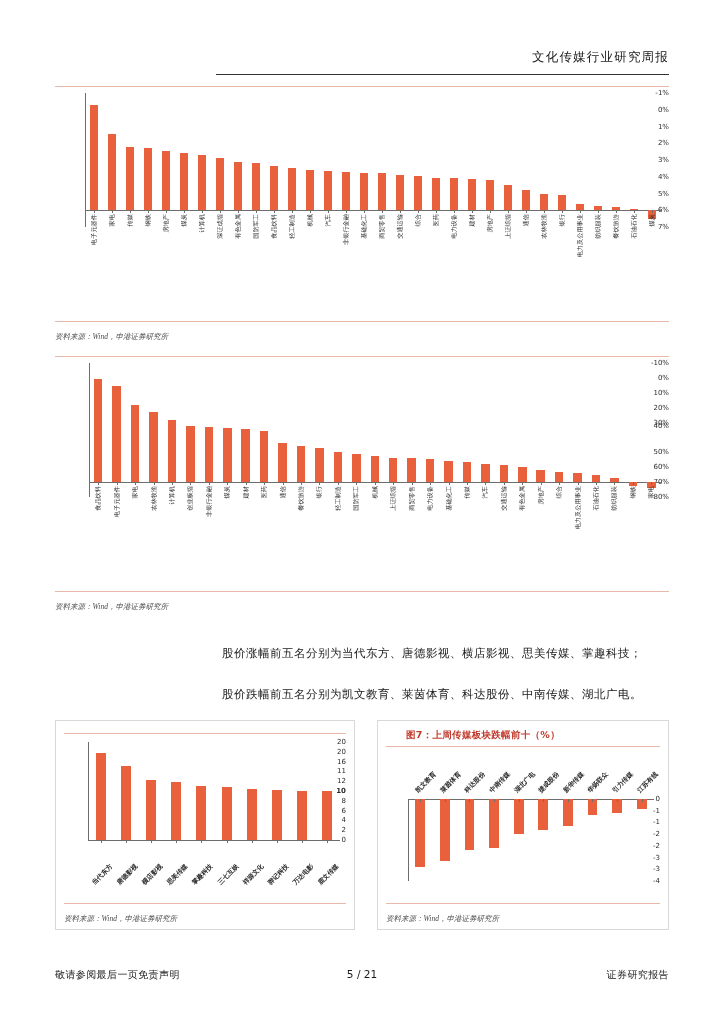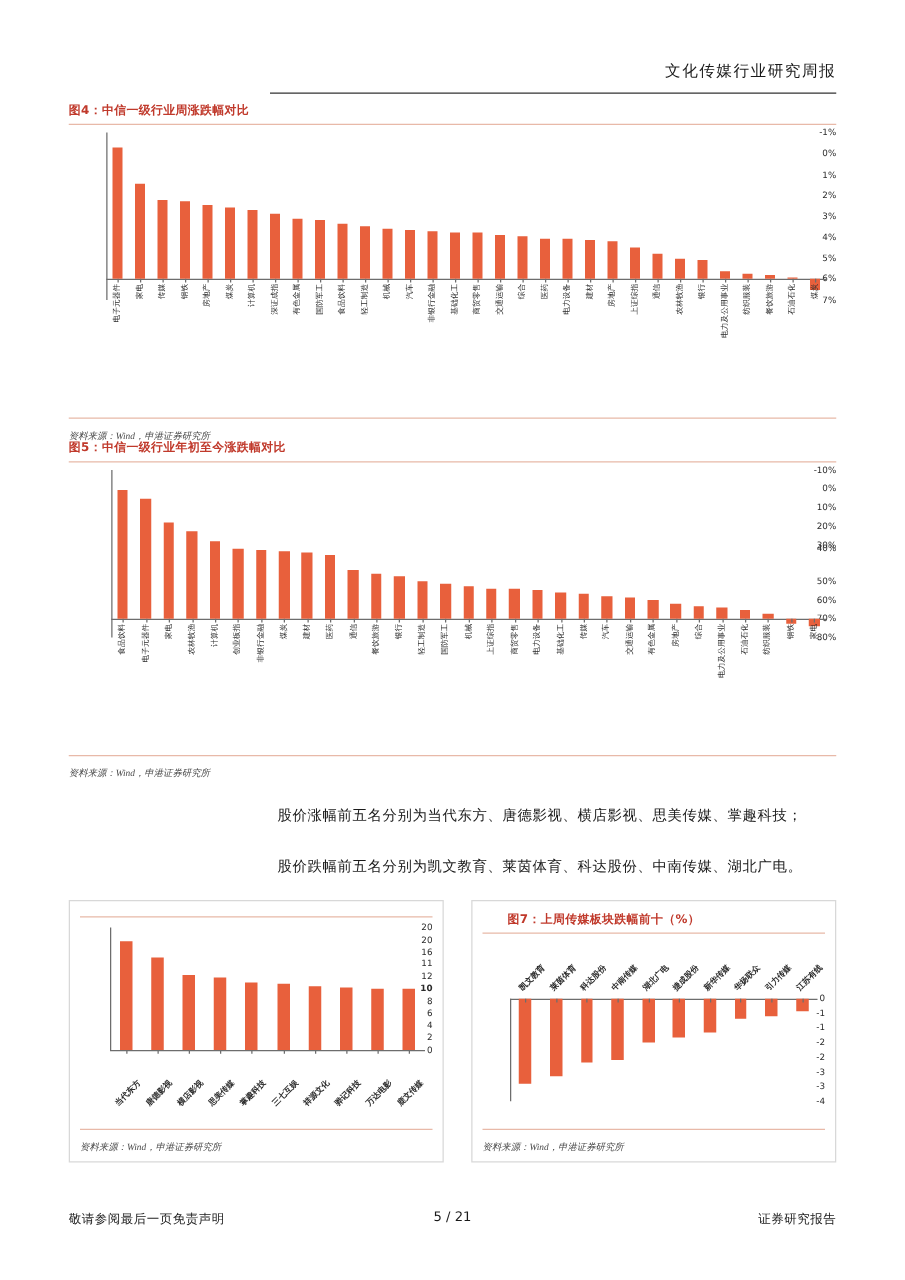--- a/index.html
+++ b/index.html
@@ -132,21 +132,20 @@
 </style>
 </head>
 <body>
 
 <div class="page-header">
   <div class="header-title">文化传媒行业研究周报</div>
   <div class="header-rule"></div>
 </div>
 
 <div class="fig4">
-  <div class="fig-title">图4：中信一级行业周涨跌幅对比</div>
   <div class="fig-rule"></div>
   <div class="chart-box-wide">
     <div class="chart" id="chart-fig4">
         <div class="ytick-label" style="top: 6px; width: 26px;">-1%</div>
         <div class="ytick-label" style="top: 22.75px; width: 26px;">0%</div>
         <div class="ytick-label" style="top: 39.5px; width: 26px;">1%</div>
         <div class="ytick-label" style="top: 56.25px; width: 26px;">2%</div>
         <div class="ytick-label" style="top: 73px; width: 26px;">3%</div>
         <div class="ytick-label" style="top: 89.75px; width: 26px;">4%</div>
         <div class="ytick-label" style="top: 106.5px; width: 26px;">5%</div>
@@ -317,21 +316,20 @@
           </div>
         </div>
       </div>
   </div>
   <div class="fig-src-row">
     <span class="fig-src">资料来源：Wind，申港证券研究所</span>
   </div>
 </div>
 
 <div class="fig5">
-  <div class="fig-title">图5：中信一级行业年初至今涨跌幅对比</div>
   <div class="fig-rule"></div>
   <div class="chart-box-wide">
     <div class="chart" id="chart-fig5">
         <div class="ytick-label" style="top: 6px; width: 30px;">-10%</div>
         <div class="ytick-label" style="top: 20.8889px; width: 30px;">0%</div>
         <div class="ytick-label" style="top: 35.7778px; width: 30px;">10%</div>
         <div class="ytick-label" style="top: 50.6667px; width: 30px;">20%</div>
         <div class="ytick-label" style="top: 65.5556px; width: 30px;">30%</div>
         <div class="ytick-label" style="top: 69px; width: 30px;">40%</div>
         <div class="ytick-label" style="top: 95.3333px; width: 30px;">50%</div>

